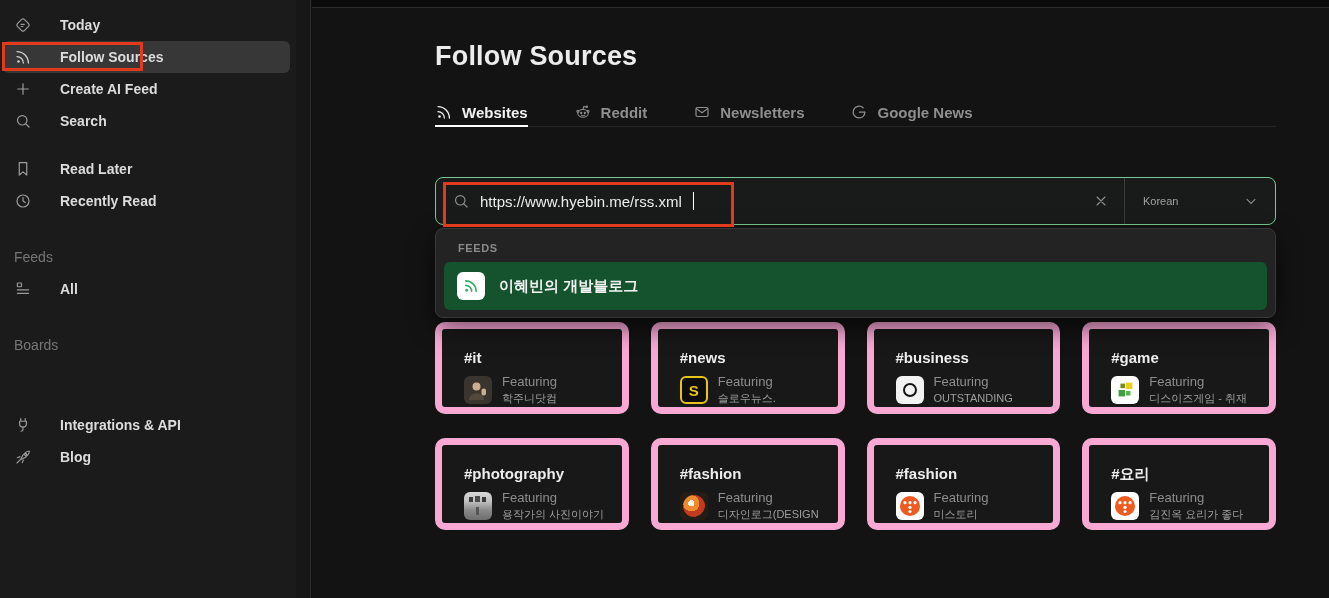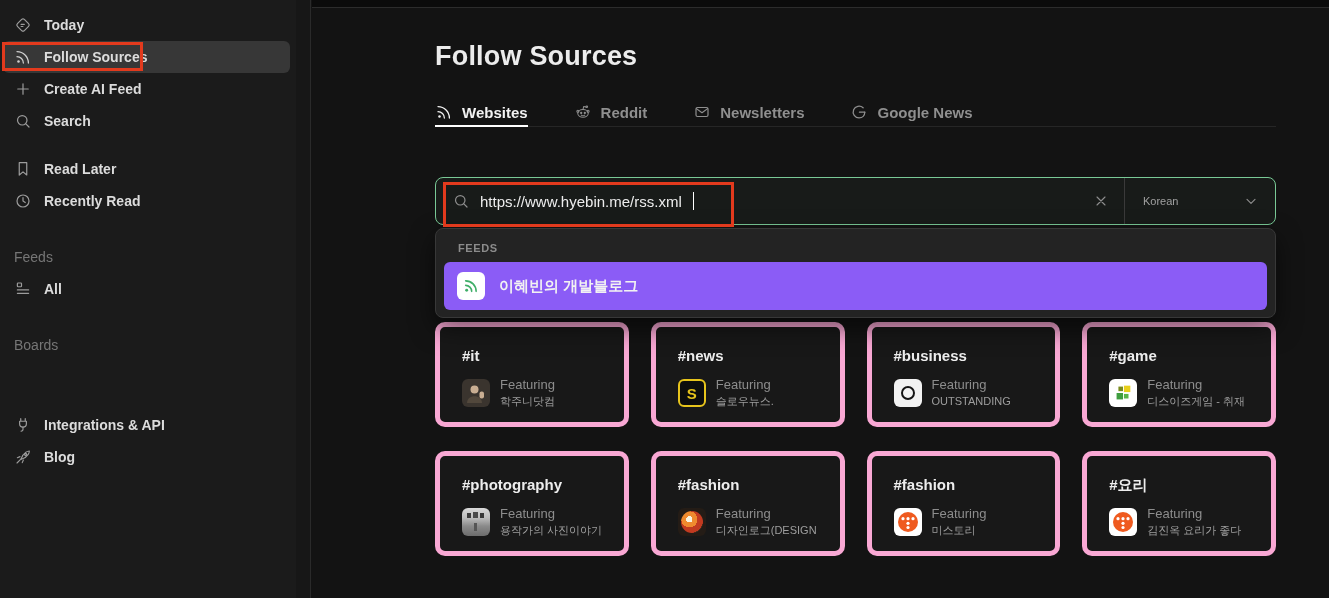--- a/index.html
+++ b/index.html
@@ -5,21 +5,21 @@
   * { margin:0; padding:0; box-sizing:border-box; }
   html,body { width:1329px; height:598px; overflow:hidden; background:#131313;
     font-family:"Liberation Sans","DejaVu Sans",sans-serif; }
   body { position:relative; color:#d6d6d6; }
 
   
   .sidebar { position:absolute; left:0; top:0; bottom:0; width:311px;
     background:#1b1b1b; border-right:1px solid #2a2a2a; }
   .sidebar-edge { position:absolute; right:0; top:0; bottom:0; width:14px; background:#171717; }
   .side-item { display:flex; align-items:center; height:32px; padding:0 11px;
-    margin:0 20px 0 3px; border-radius:6px; gap:12px; cursor:pointer; }
+    margin:0 20px 0 3px; border-radius:6px; gap:28px; cursor:pointer; }
   .side-item .lbl { font-size:14px; font-weight:700; color:#dcdcdc; white-space:nowrap; }
   .side-item .ic { width:18px; height:18px; color:#9c9c9c; flex:0 0 18px; display:flex; }
   .side-item.active { background:#373737; }
   .side-item.active .ic { color:#cfcfcf; }
   .section-label { height:20px; display:flex; align-items:center; padding-left:14px;
     font-size:14px; color:#767676; font-weight:400; }
   .mt9{margin-top:9px;} .mt16{margin-top:16px;} .mt30{margin-top:30px;}
   .mt6{margin-top:6px;} .mt54{margin-top:54px;}
   svg { display:block; }
 
@@ -49,33 +49,33 @@
   .sb-divider { width:1px; align-self:stretch; background:#3a3a3a; }
   .sb-lang { width:150px; display:flex; align-items:center; justify-content:space-between;
     padding:0 16px 0 18px; cursor:pointer; }
   .sb-lang .val { font-size:11px; color:#a0a0a0; }
   .sb-lang .ic { width:16px; height:16px; color:#8f8f8f; display:flex; }
 
   
   .dropdown { margin-top:3px; width:841px; background:#232323; border:1px solid #383838;
     border-radius:8px; box-shadow:0 10px 24px rgba(0,0,0,.55); padding-bottom:7px; position:relative; z-index:3; }
   .dd-label { padding:13px 0 8px 22px; font-size:11px; letter-spacing:.6px; color:#8b8b8b; font-weight:600; }
-  .dd-row { margin:0 8px; height:48px; background:#8b5cf6; border-radius:6px;
+  .dd-row { margin:0 8px; height:48px; background:#14532d; border-radius:6px;
     display:flex; align-items:center; gap:14px; padding:0 13px; cursor:pointer; }
   .dd-favicon { width:28px; height:28px; background:#fff; border-radius:6px;
     display:flex; align-items:center; justify-content:center; }
   .dd-title { font-size:15px; font-weight:700; color:#f2f2f2; }
 
   
   .cards { margin-top:4px; width:841px; display:grid; grid-template-columns:repeat(4,1fr);
     column-gap:22px; row-gap:24px; }
-  .card { height:105px; background:#181818; border:5px solid #f9a8d4; border-radius:10px;
+  .card { height:92px; background:#181818; border:7px solid #f9a8d4; border-radius:10px;
     position:relative; padding:20px 22px; cursor:pointer; }
   .card-tag { font-size:15px; font-weight:700; color:#ededed; }
-  .card-foot { position:absolute; left:22px; bottom:13px; display:flex; align-items:center; gap:10px; }
+  .card-foot { position:absolute; left:22px; bottom:1px; display:flex; align-items:center; gap:10px; }
   .favicon { width:28px; height:28px; border-radius:6px; overflow:hidden; flex:0 0 28px;
     display:flex; align-items:center; justify-content:center; }
   .foot-text { line-height:16px; }
   .featuring { font-size:13px; color:#8d8d8d; }
   .source { font-size:11px; color:#9e9e9e; white-space:nowrap; }
 
   .fav-it { background:#3a342e; }
   .fav-news { background:#0d0d0d; border:2px solid #e7c41c; color:#e7c41c;
     font-weight:800; font-size:15px; }
   .fav-business { background:#f2f2f2; }

